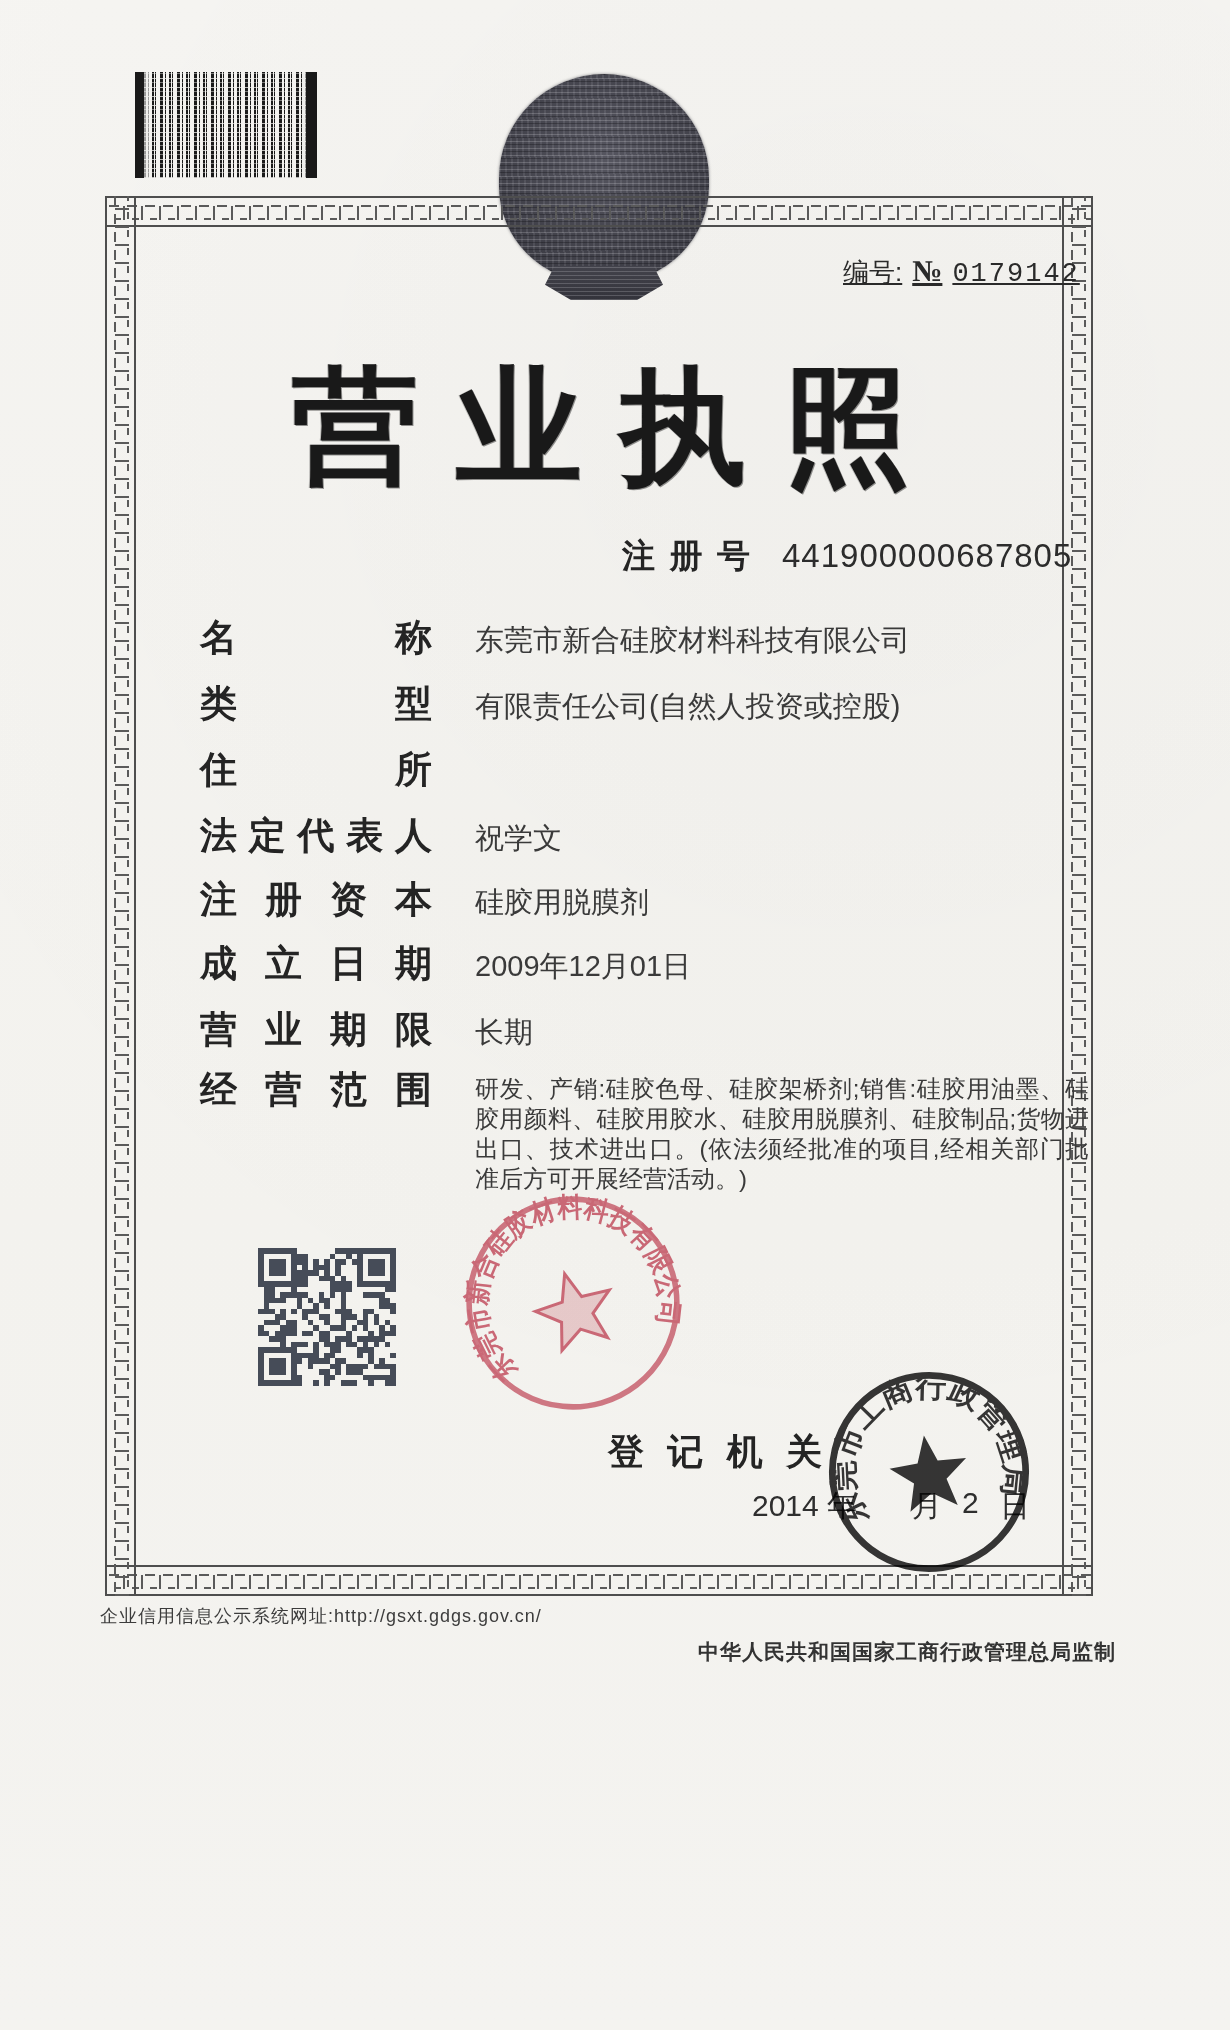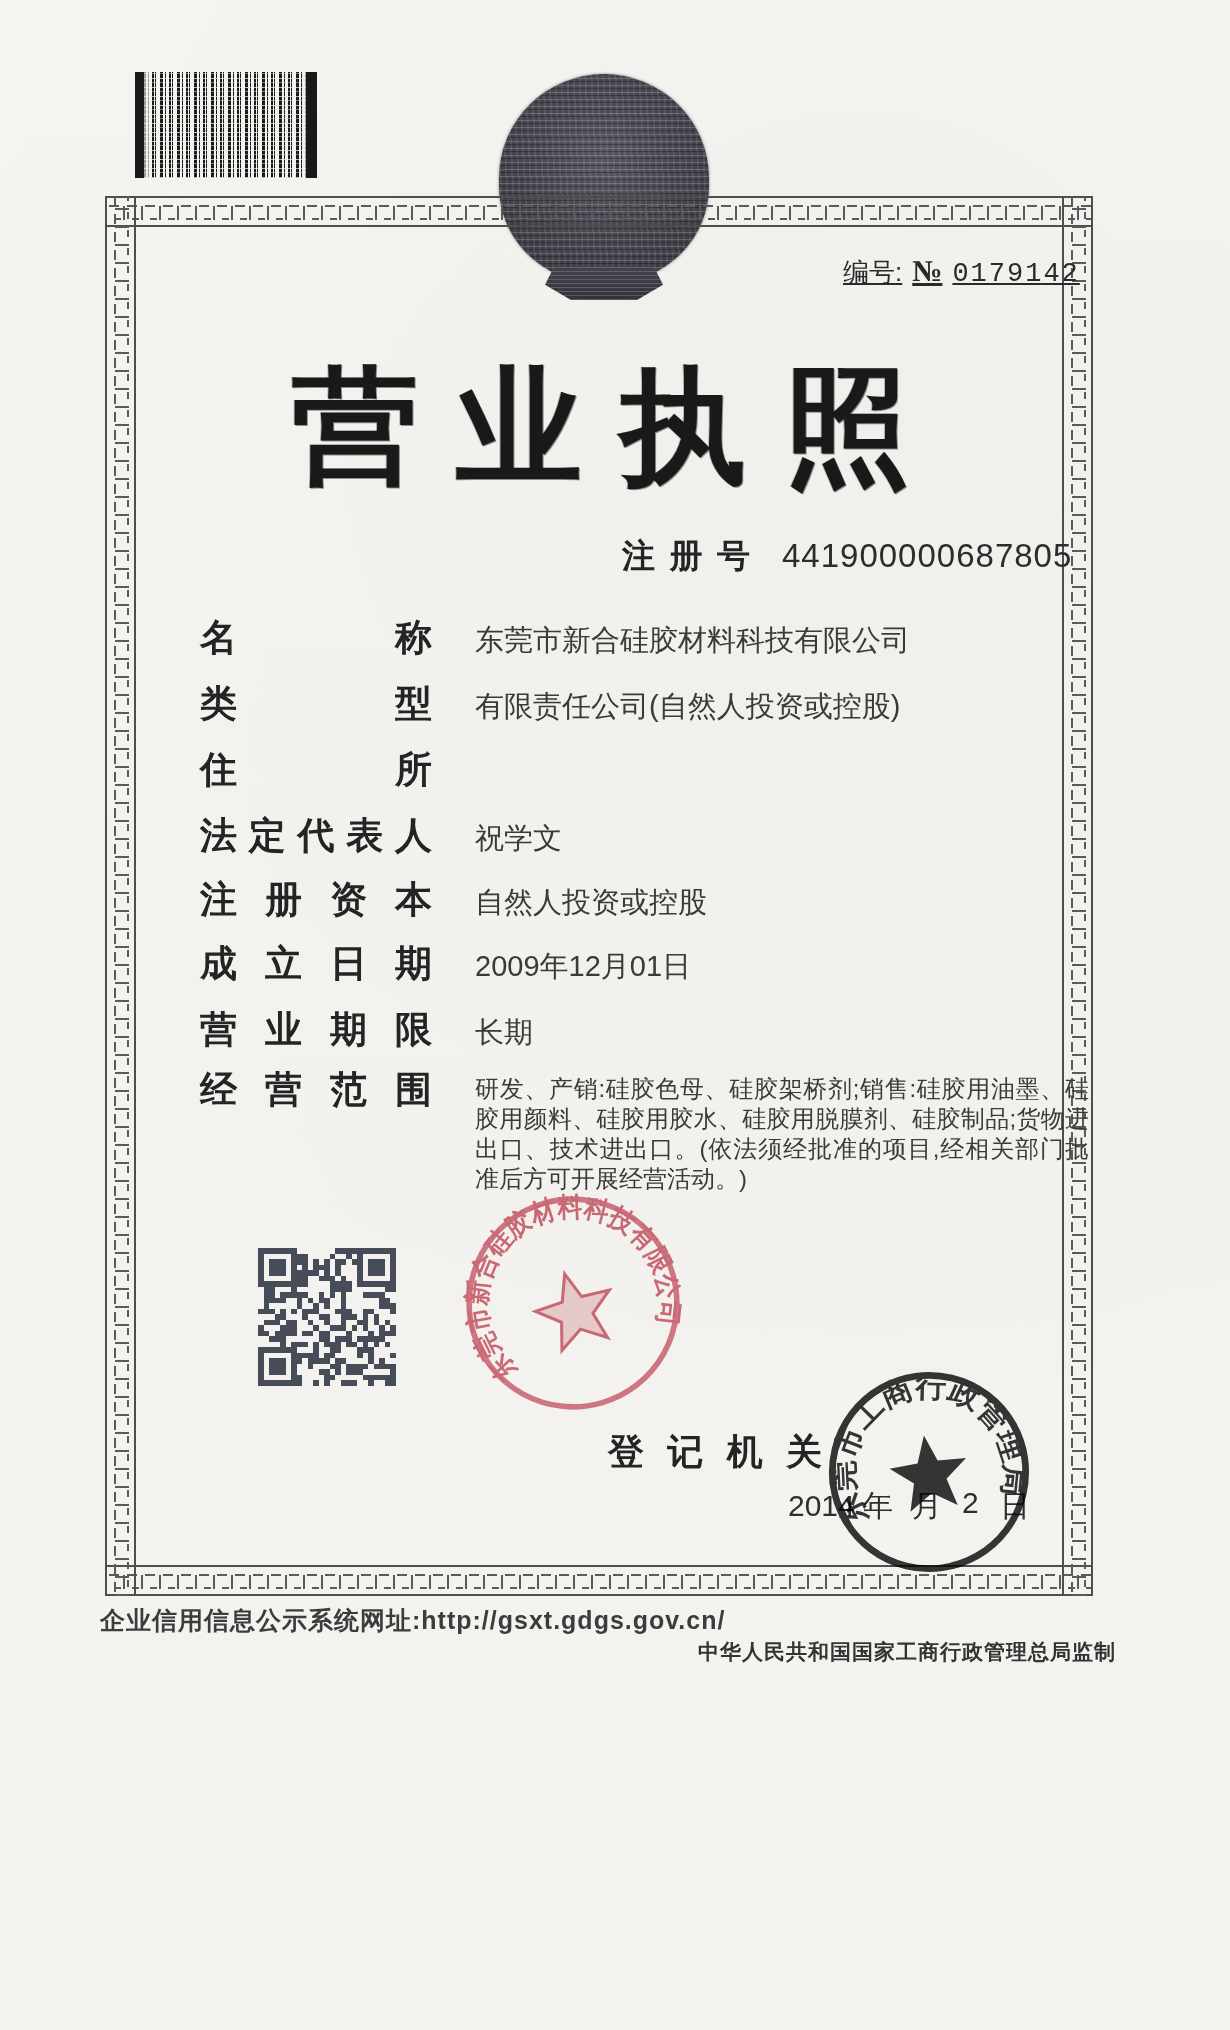--- a/index.html
+++ b/index.html
@@ -112,25 +112,25 @@
   .stamp.red{left:452px;top:1182px;width:242px;height:242px;transform:rotate(-16deg);opacity:.78;}
   .stamp.black{left:813px;top:1356px;width:232px;height:232px;transform:rotate(-8deg);opacity:.88;}
 
   
   .registry-label{
     position:absolute;left:608px;top:1428px;width:214px;
     display:flex;justify-content:space-between;
     font-size:36px;font-weight:700;color:#242424;
   }
   .date-seg{position:absolute;top:1486px;font-size:30px;color:#2e2e2e;white-space:nowrap;}
-  .ds0{left:752px;margin-left:36px;} .ds1{left:912px;} .ds2{left:962px;} .ds3{left:1000px;}
+  .ds0{left:752px;} .ds1{left:912px;} .ds2{left:962px;} .ds3{left:1000px;}
 
   
   .footer-left{
-    position:absolute;left:100px;top:1604px;font-size:25px;color:#3c3c3c;letter-spacing:1px;font-weight:bold;
+    position:absolute;left:100px;top:1604px;font-size:18px;color:#3c3c3c;letter-spacing:1px;
   }
   .footer-right{
     position:absolute;left:698px;top:1602px;font-size:21px;font-weight:700;color:#333;letter-spacing:1px;margin-top:36px;
   }
 </style>
 </head>
 <body>
 
 <div class="paper">
 
@@ -196,21 +196,21 @@
       </span>
     <span class="f-value">祝学文</span>
   </div>
   <div class="frow" style="top:880px">
     <span class="f-label">
         <span>注</span>
         <span>册</span>
         <span>资</span>
         <span>本</span>
       </span>
-    <span class="f-value">自然人投资或控股</span>
+    <span class="f-value">硅胶用脱膜剂</span>
   </div>
   <div class="frow" style="top:944px">
     <span class="f-label">
         <span>成</span>
         <span>立</span>
         <span>日</span>
         <span>期</span>
       </span>
     <span class="f-value">2009年12月01日</span>
   </div>

